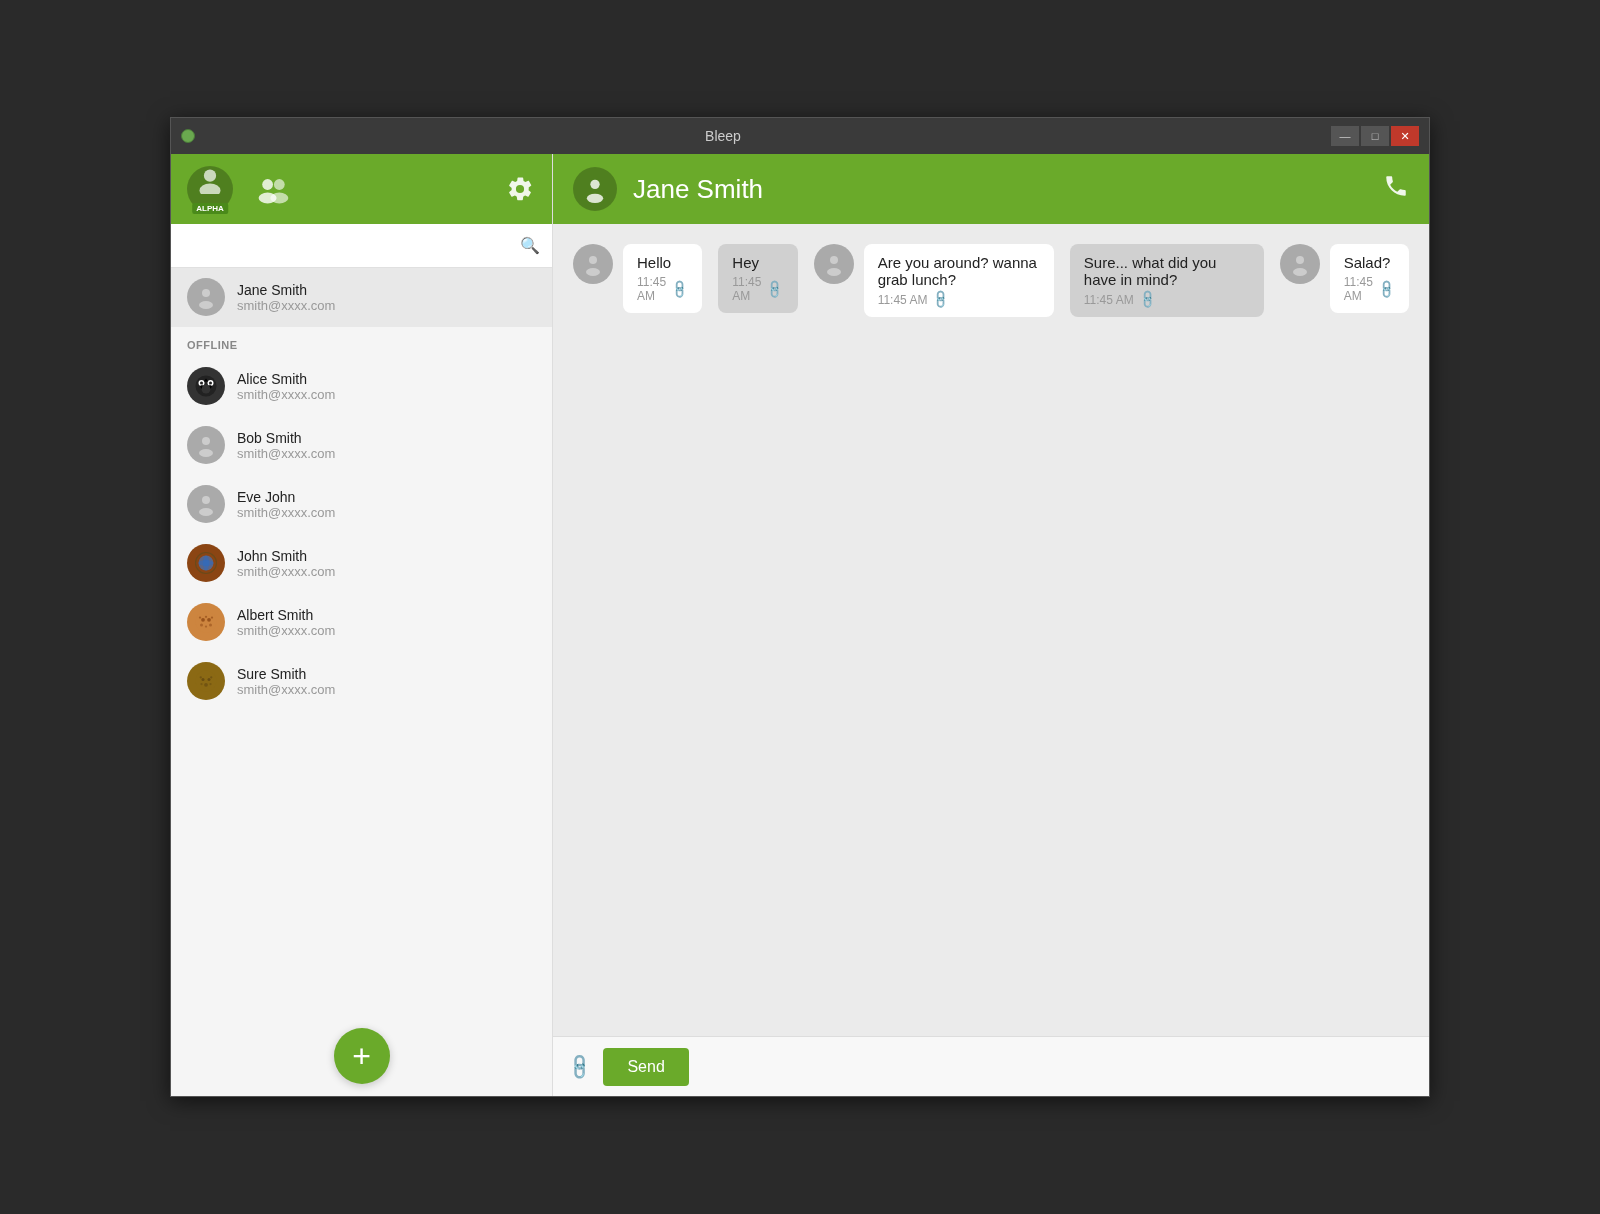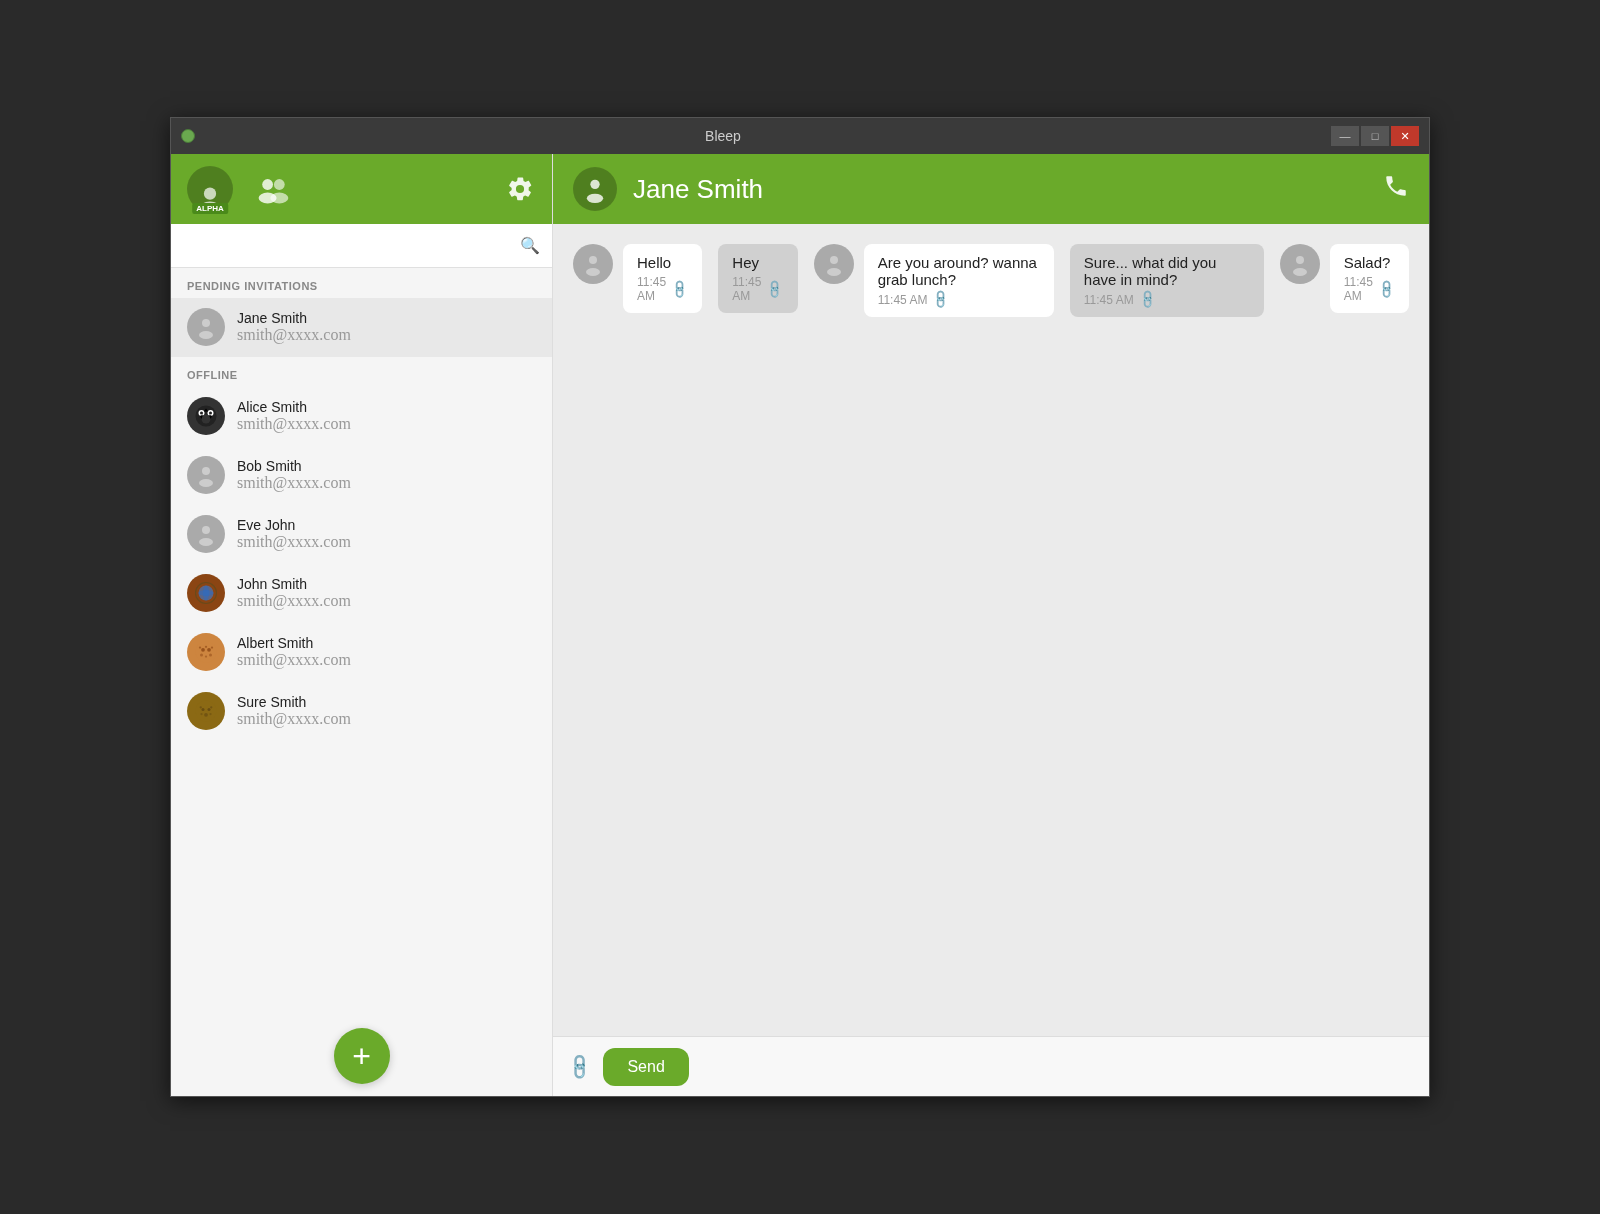--- a/index.html
+++ b/index.html
@@ -97,21 +97,21 @@
       padding: 0 16px;
       gap: 20px;
       flex-shrink: 0;
     }
 
     .avatar-icon {
       width: 46px; height: 46px;
       border-radius: 50%;
       background: rgba(0,0,0,0.25);
       display: flex;
-      align-items: flex-end;
+      align-items: flex-start;
       justify-content: center;
       flex-shrink: 0;
       position: relative;
     }
     .avatar-icon svg { width: 28px; height: 28px; }
 
     .alpha-badge {
       position: absolute;
       bottom: -2px;
       left: 50%;
@@ -201,21 +201,21 @@
       overflow: hidden;
     }
     .contact-avatar svg { width: 24px; height: 24px; }
     .contact-avatar.alice { background: #333; }
     .contact-avatar.john { background: #8B4513; }
     .contact-avatar.albert { background: #CD853F; }
     .contact-avatar.farid { background: #8B6914; }
 
     .contact-info { flex: 1; }
     .contact-name { font-size: 14px; color: #222; font-weight: 500; }
-    .contact-email { font-size: 16px; color: #999; font-family: Liberation Serif, serif; }
+    .contact-email { font-size: 13px; color: #999; }
 
     .add-button {
       width: 56px; height: 56px;
       border-radius: 50%;
       background: #6aaa2a;
       border: none;
       color: white;
       font-size: 32px;
       cursor: pointer;
       display: flex;
@@ -347,21 +347,21 @@
       color: #333;
     }
     .send-button {
       background: #6aaa2a;
       color: white;
       border: none;
       padding: 10px 24px;
       font-size: 16px;
       font-weight: 500;
       cursor: pointer;
-      border-radius: 12px;
+      border-radius: 4px;
     }
 
     
     .contacts-list::-webkit-scrollbar { width: 6px; }
     .contacts-list::-webkit-scrollbar-track { background: #f0f0f0; }
     .contacts-list::-webkit-scrollbar-thumb { background: #ccc; border-radius: 3px; }
 
     .messages-area::-webkit-scrollbar { width: 8px; }
     .messages-area::-webkit-scrollbar-track { background: #e0e0e0; }
     .messages-area::-webkit-scrollbar-thumb { background: #bbb; border-radius: 4px; }
@@ -410,21 +410,20 @@
           </svg>
         </div>
       </div>
 
       <div class="search-bar">
         <input class="search-input" type="text" style="">
         <span class="search-icon">🔍</span>
       </div>
 
       <div class="contacts-list">
-        <div class="section-label">PENDING INVITATIONS</div>
 
         <div class="contact-item active">
           <div class="contact-avatar">
             <svg viewBox="0 0 24 24">
               <circle cx="12" cy="8" r="4" fill="#ccc"></circle>
               <ellipse cx="12" cy="20" rx="7" ry="4" fill="#ccc"></ellipse>
             </svg>
           </div>
           <div class="contact-info">
             <div class="contact-name">Jane Smith</div>

